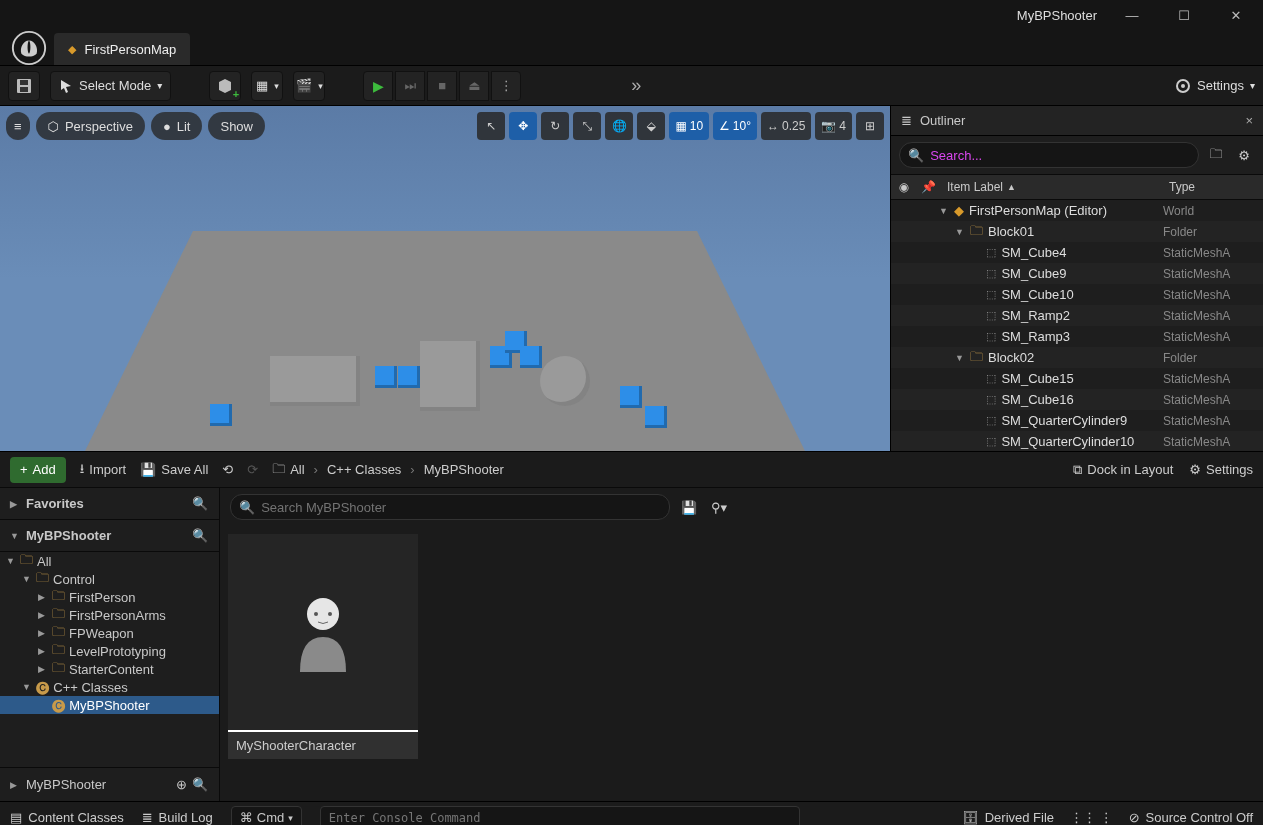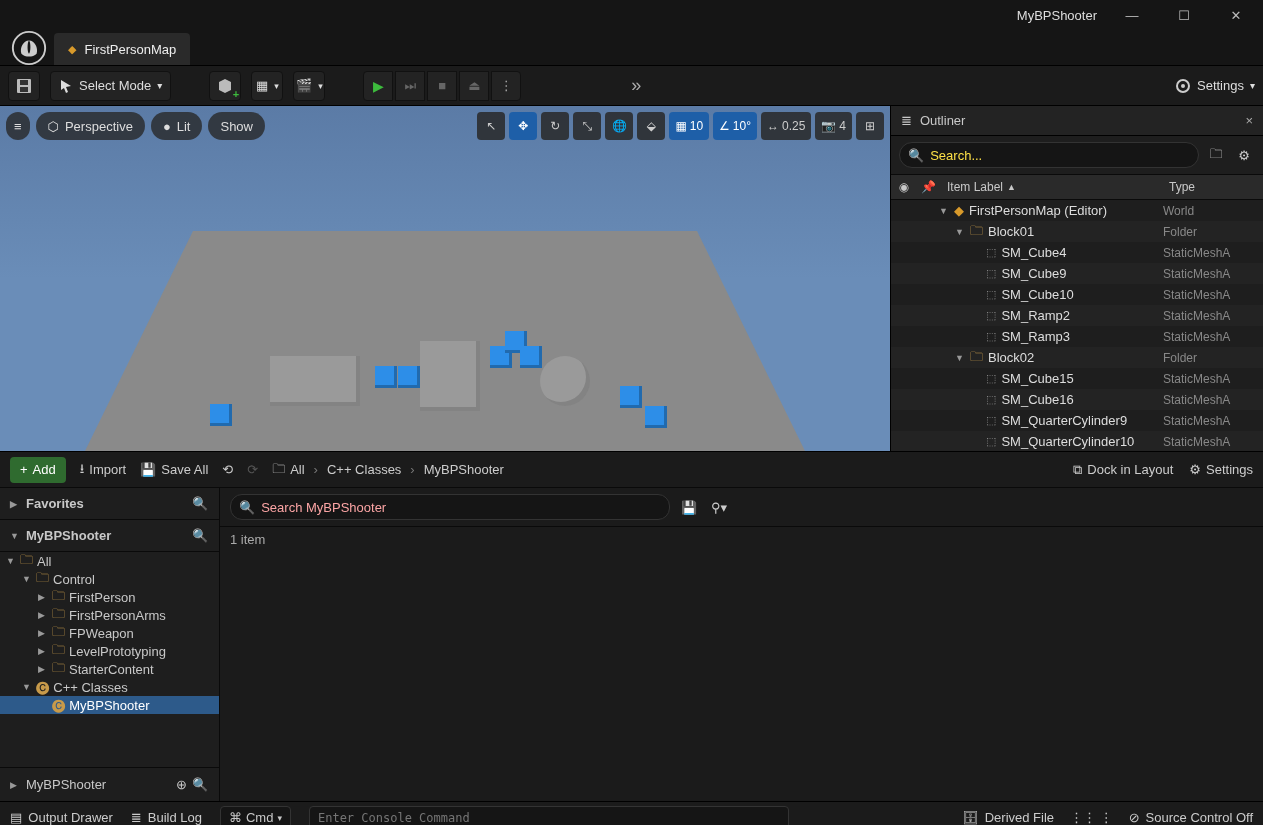--- a/index.html
+++ b/index.html
@@ -204,21 +204,21 @@
 
   <div class="outliner">
     <div class="panel-tab">
       <span>≣</span>
       <span>Outliner</span>
       <span class="x">×</span>
     </div>
     <div class="search-row">
       <div class="search-box">
         <span>🔍</span>
-        <span style="color:#fde047" textcontent="Search...">Search...</span>
+        <span style="color:#d946ef" textcontent="Search...">Search...</span>
       </div>
       <div class="sq-icon">🗀</div>
       <div class="sq-icon">⚙</div>
     </div>
     <div class="col-hdr">
       <div class="col-eye">◉</div>
       <div class="col-pin">📌</div>
       <div class="col-label">
           <span>Item Label</span> 
           <span style="font-size:9px">▲</span>
@@ -424,34 +424,47 @@
           <span class="caret">▶</span>
           <span>MyBPShooter</span>
           <span class="plus">⊕</span>
           <span>🔍</span>
         </div>
     </div>
     <div class="cb-main">
       <div class="cb-search">
         <div class="search-box" style="border-radius:12px; max-width:440px">
           <span>🔍</span>
-          <span style="color:#fca5a5">Search MyBPShooter</span>
+          <span style="color:#737373">Search MyBPShooter</span>
         </div>
         <div class="sq-icon">💾</div>
         <div class="sq-icon">⚲▾</div>
       </div>
-      <div class="cb-status">1 item</div>
+      <div class="cb-grid">
+        <div class="asset">
+          <div class="asset-thumb">
+            <svg width="70" height="80" viewBox="0 0 70 80">
+              <circle cx="35" cy="22" r="16" fill="#e6e6e6"></circle>
+              <circle cx="28" cy="22" r="2" fill="#555"></circle>
+                <circle cx="42" cy="22" r="2" fill="#555"></circle>
+              <path d="M30 30 Q35 33 40 30" stroke="#666" fill="none"></path>
+              <path d="M12 80 Q12 45 35 45 Q58 45 58 80 Z" fill="#8a8a8a"></path>
+            </svg>
+          </div>
+          <div class="asset-name">MyShooterCharacter</div>
+        </div>
+      </div>
     </div>
   </div>
 </div>
 
 <div class="statusbar">
   <div class="sb-item">
       <span>▤</span>
-      <span>Output Drawer</span>
+      <span>Content Classes</span>
     </div>
   <div class="sb-item">
       <span>≣</span>
       <span>Build Log</span>
     </div>
   <div class="cmd-combo">
       <span>⌘</span>
       <span>Cmd</span> 
       <span style="font-size:9px">▾</span>
     </div>

